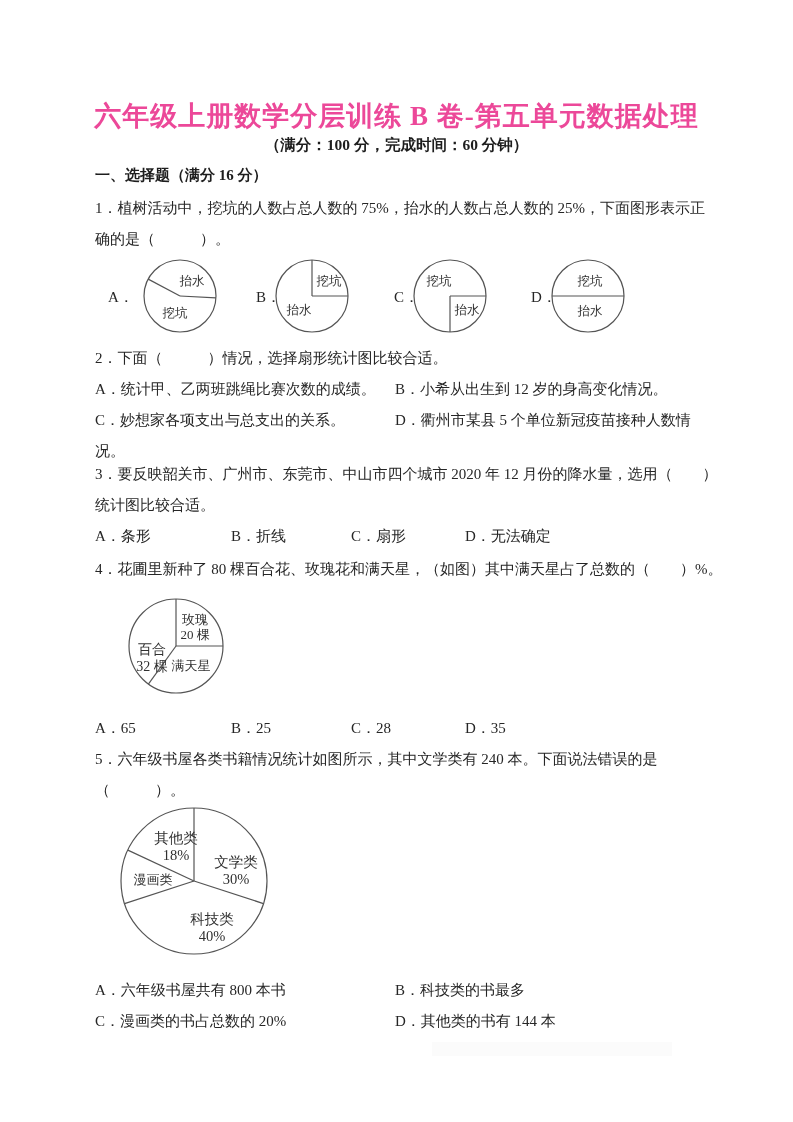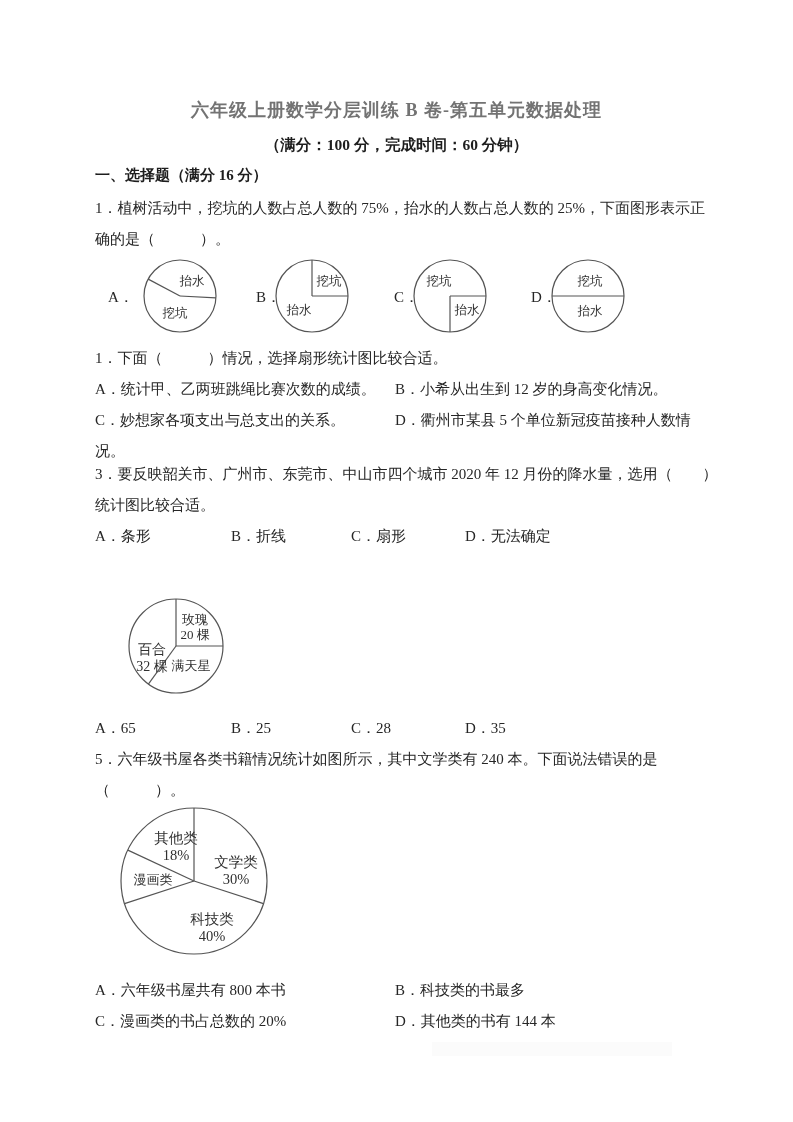--- a/index.html
+++ b/index.html
@@ -3,21 +3,21 @@
 <meta charset="utf-8">
 <style>
   html,body { margin:0; padding:0; background:#ffffff; }
   .page {
     position:relative; width:793px; height:1122px; background:#ffffff;
     font-family:"Liberation Serif","DejaVu Serif",serif;
     color:#262626; overflow:hidden;
   }
   .title {
     position:absolute; top:98px; left:0; width:100%; text-align:center;
-    font-size:18px; font-weight:bold; color:#737373; letter-spacing:1px;
+    font-size:27px; font-weight:bold; color:#ec4899; letter-spacing:1px;
   }
   .subtitle {
     position:absolute; top:135px; left:0; width:100%; text-align:center;
     font-size:15.5px; font-weight:bold; color:#1d1d1d;
   }
   .section-heading {
     position:absolute; left:95px; top:166px;
     font-size:15px; font-weight:bold; color:#1d1d1d;
   }
   .tline {
@@ -85,34 +85,35 @@
   <div class="pie" style="left: 551px; top: 259px; width: 74px; height: 74px;">
       <svg width="74" height="74" viewBox="0 0 74 74">
         <circle cx="37" cy="37" r="36" fill="none" stroke="#555555" stroke-width="1.2"></circle>
         <line x1="37" y1="37" x2="1" y2="36.99999999999999" stroke="#555555" stroke-width="1.2"></line>
         <line x1="37" y1="37" x2="73" y2="37" stroke="#555555" stroke-width="1.2"></line>
       </svg>
       <div class="pie-label" style="left: 39px; top: 22px; font-size: 12.5px;">挖坑</div>
       <div class="pie-label" style="left: 39px; top: 52px; font-size: 12.5px;">抬水</div>
     </div>
 
-  <div class="tline" style="top:349px">1．下面（　　　）情况，选择扇形统计图比较合适。</div>
+  <div class="tline" style="top:349px">2．下面（　　　）情况，选择扇形统计图比较合适。</div>
   <span class="opt" style="left:95px; top:380px">A．统计甲、乙两班跳绳比赛次数的成绩。</span>
   <span class="opt" style="left:395px; top:380px">B．小希从出生到 12 岁的身高变化情况。</span>
   <span class="opt" style="left:95px; top:411px">C．妙想家各项支出与总支出的关系。</span>
   <span class="opt" style="left:395px; top:411px">D．衢州市某县 5 个单位新冠疫苗接种人数情</span>
   <span class="opt" style="left:95px; top:442px">况。</span>
 
   <div class="tline" style="top:465px">3．要反映韶关市、广州市、东莞市、中山市四个城市 2020 年 12 月份的降水量，选用（　　）</div>
   <div class="tline" style="top:496px">统计图比较合适。</div>
   <span class="opt" style="left:95px;  top:527px">A．条形</span>
   <span class="opt" style="left:231px; top:527px">B．折线</span>
   <span class="opt" style="left:351px; top:527px">C．扇形</span>
   <span class="opt" style="left:465px; top:527px">D．无法确定</span>
 
+  <div class="tline" style="top:560px">4．花圃里新种了 80 棵百合花、玫瑰花和满天星，（如图）其中满天星占了总数的（　　）%。</div>
   <div class="pie" style="left: 128px; top: 598px; width: 96px; height: 96px;">
       <svg width="96" height="96" viewBox="0 0 96 96">
         <circle cx="48" cy="48" r="47" fill="none" stroke="#555555" stroke-width="1.2"></circle>
         <line x1="48" y1="48" x2="48" y2="1" stroke="#555555" stroke-width="1.2"></line>
         <line x1="48" y1="48" x2="95" y2="48" stroke="#555555" stroke-width="1.2"></line>
         <line x1="48" y1="48" x2="20.374093142253756" y2="86.02379873562253" stroke="#555555" stroke-width="1.2"></line>
       </svg>
       <div class="pie-label" style="left: 24px; top: 61px; font-size: 14px;">百合
 32 棵</div>
       <div class="pie-label" style="left: 67px; top: 29px; font-size: 13px;">玫瑰

